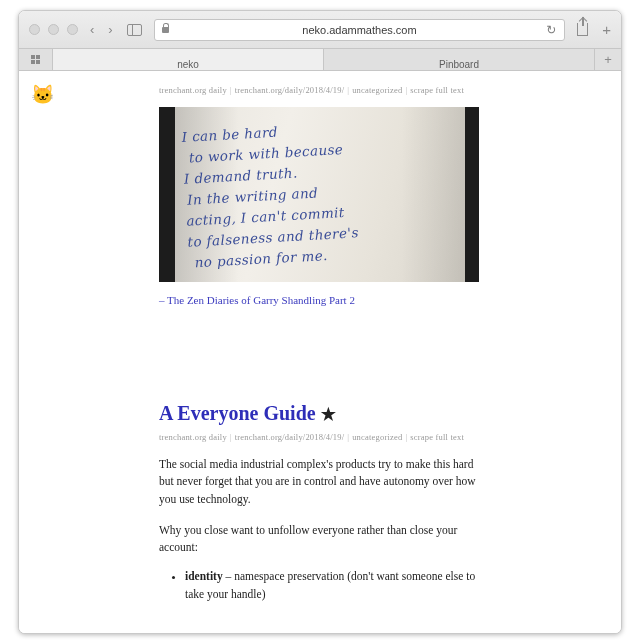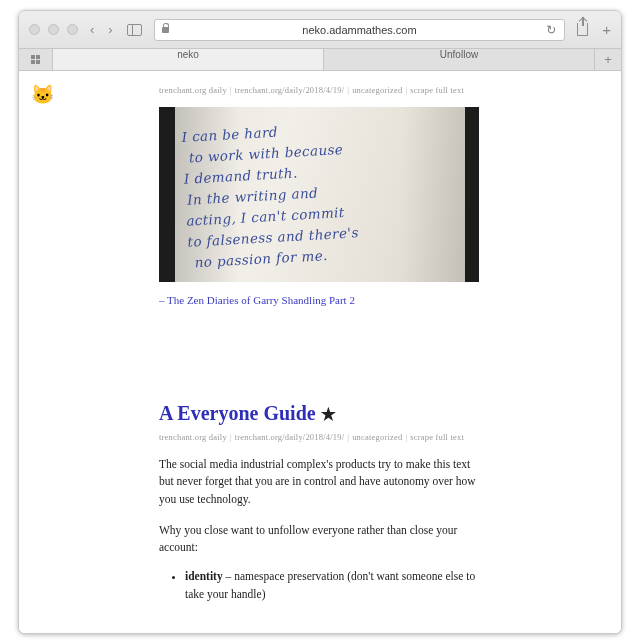--- a/index.html
+++ b/index.html
@@ -174,21 +174,21 @@
   .grid-icon {
     display: grid;
     grid-template-columns: 4px 4px;
     grid-template-rows: 4px 4px;
     gap: 1.5px;
   }
   .grid-icon i { background: #8a8a8a; display: block; }
   .tab {
     flex: 1;
     display: flex;
-    align-items: flex-start;
+    align-items: flex-end;
     justify-content: center;
     border-right: 1px solid #c6c6c6;
     background: #e0e0e0;
   }
   .tab.active { background: #efefef; }
   .tab-newbtn {
     width: 26px;
     display: flex;
     align-items: center;
     justify-content: center;
@@ -338,21 +338,21 @@
             <i></i>
             <i></i>
             <i></i>
             <i></i>
           </span>
       </div>
       <div class="tab active">
         <span>neko</span>
       </div>
       <div class="tab">
-        <span>Unfollow</span>
+        <span>Pinboard</span>
       </div>
       <div class="tab-newbtn">+</div>
     </div>
 
     <div class="page">
       <div class="cat">🐱</div>
 
       <div class="content">
 
         <div class="meta">
@@ -378,21 +378,21 @@
 
         <h1 class="post-title">
           <br>
           <span>A Everyone Guide</span>
           <span class="star">★</span>
         </h1>
         <div class="meta">
           <span>trenchant.org daily</span><span class="sep">|</span><span>trenchant.org/daily/2018/4/19/</span><span class="sep">|</span><span>uncategorized</span><span class="sep">|</span><span>scrape full text</span>
         </div>
 
-        <p class="body-text">The social media industrial complex's products try to make this text but never forget that you are in control and have autonomy over how you use technology.</p>
+        <p class="body-text">The social media industrial complex's products try to make this hard but never forget that you are in control and have autonomy over how you use technology.</p>
         <p class="body-text">Why you close want to unfollow everyone rather than close your account:</p>
 
         <ul class="reasons">
           <li>
             <b>identity</b>
             <span>– namespace preservation (don't want someone else to take your handle)</span>
           </li>
 
         </ul>
       </div>

